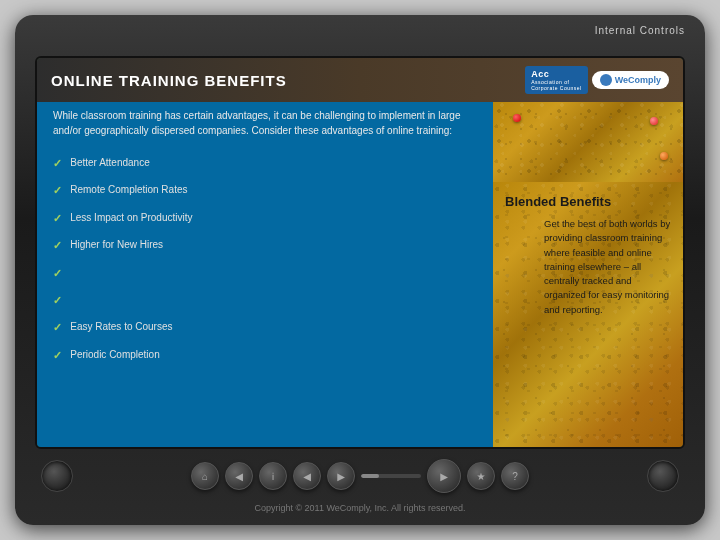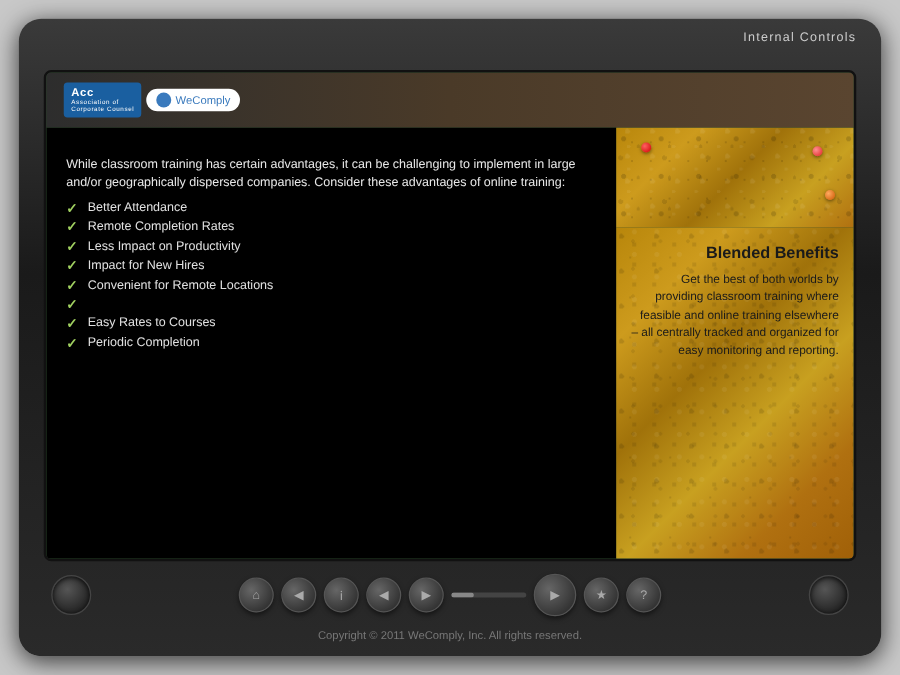--- a/index.html
+++ b/index.html
@@ -85,21 +85,21 @@
     .logo-acc-sub {
       font-size: 5px;
       display: block;
       font-weight: normal;
     }
 
     .logo-wecomply {
       background: white;
       color: #3a7abd;
       font-size: 9px;
-      font-weight: normal;
+      font-weight: bold;
       padding: 3px 8px;
       border-radius: 12px;
       display: flex;
       align-items: center;
       gap: 3px;
     }
 
     .wecomply-globe {
       width: 12px;
       height: 12px;
@@ -109,25 +109,25 @@
     }
 
     .content-area {
       display: flex;
       flex: 1;
       overflow: hidden;
     }
 
     .left-panel {
       flex: 1;
-      background: #000000;
-      padding: 22px 16px;
+      background: #0369a1;
+      padding: 6px 16px;
       display: flex;
       flex-direction: column;
-      gap: 0;
+      gap: 12px;
     }
 
     .intro-text {
       color: #e8e8e8;
       font-size: 10px;
       line-height: 1.5;
       margin-bottom: 6px;
     }
 
     .benefit-item {
@@ -189,21 +189,20 @@
     .pin1 { top: 12px; left: 20px; }
     .pin2 { top: 15px; right: 25px; background: radial-gradient(circle at 35% 35%, #ff9090, #dd2020) !important; }
     .pin3 { top: 50px; right: 15px; background: radial-gradient(circle at 35% 35%, #ffaa60, #cc5500) !important; }
 
     .blended-box {
       flex: 1;
       background: linear-gradient(135deg, #b8860b 0%, #cd9b1d 20%, #a0720a 40%, #c8a020 60%, #b07010 80%, #a06008 100%);
       padding: 12px;
       position: relative;
       overflow: hidden;
-      text-align: right;
     }
 
     .blended-box::before {
       content: '';
       position: absolute;
       inset: 0;
       background-image: 
         radial-gradient(circle at 15% 25%, rgba(0,0,0,0.12) 2px, transparent 2px),
         radial-gradient(circle at 60% 50%, rgba(0,0,0,0.08) 1.5px, transparent 1.5px),
         radial-gradient(circle at 80% 20%, rgba(255,255,255,0.06) 2px, transparent 2px),
@@ -220,20 +219,21 @@
       position: relative;
       z-index: 1;
     }
 
     .blended-text {
       color: #1a1a1a;
       font-size: 9.5px;
       line-height: 1.5;
       position: relative;
       z-index: 1;
+      margin-left: 39px;
     }
 
     .bottom-controls {
       display: flex;
       align-items: center;
       justify-content: space-between;
       padding: 6px 16px;
       margin-top: 4px;
       width: 100%;
     }
@@ -304,20 +304,21 @@
   </style>
 </head>
 <body>
 
 <div class="outer-frame">
   <div class="top-label">Internal Controls</div>
 
   <div class="screen">
 
     <div class="header-bar">
+      <span class="header-title">ONLINE TRAINING BENEFITS</span>
       <div class="header-logos">
         <div class="logo-acc">
           <span>Acc</span>
           <span class="logo-acc-sub">Association of<br>Corporate Counsel</span>
         </div>
         <div class="logo-wecomply">
           <span class="wecomply-globe"></span>
           <span>WeComply</span>
         </div>
       </div>
@@ -335,25 +336,24 @@
         <div class="benefit-item">
           <span class="checkmark">✓</span>
           <span>Remote Completion Rates</span>
         </div>
         <div class="benefit-item">
           <span class="checkmark">✓</span>
           <span>Less Impact on Productivity</span>
         </div>
         <div class="benefit-item">
           <span class="checkmark">✓</span>
-          <span>Impact for New Hires</span>
-        </div>
-        <div class="benefit-item">
-          <span class="checkmark">✓</span>
-          <span>Convenient for Remote Locations</span>
+          <span>Higher for New Hires</span>
+        </div>
+        <div class="benefit-item">
+          <span class="checkmark">✓</span>
         </div>
         <div class="benefit-item">
           <span class="checkmark">✓</span>
         </div>
         <div class="benefit-item">
           <span class="checkmark">✓</span>
           <span>Easy Rates to Courses</span>
         </div>
         <div class="benefit-item">
           <span class="checkmark">✓</span>

